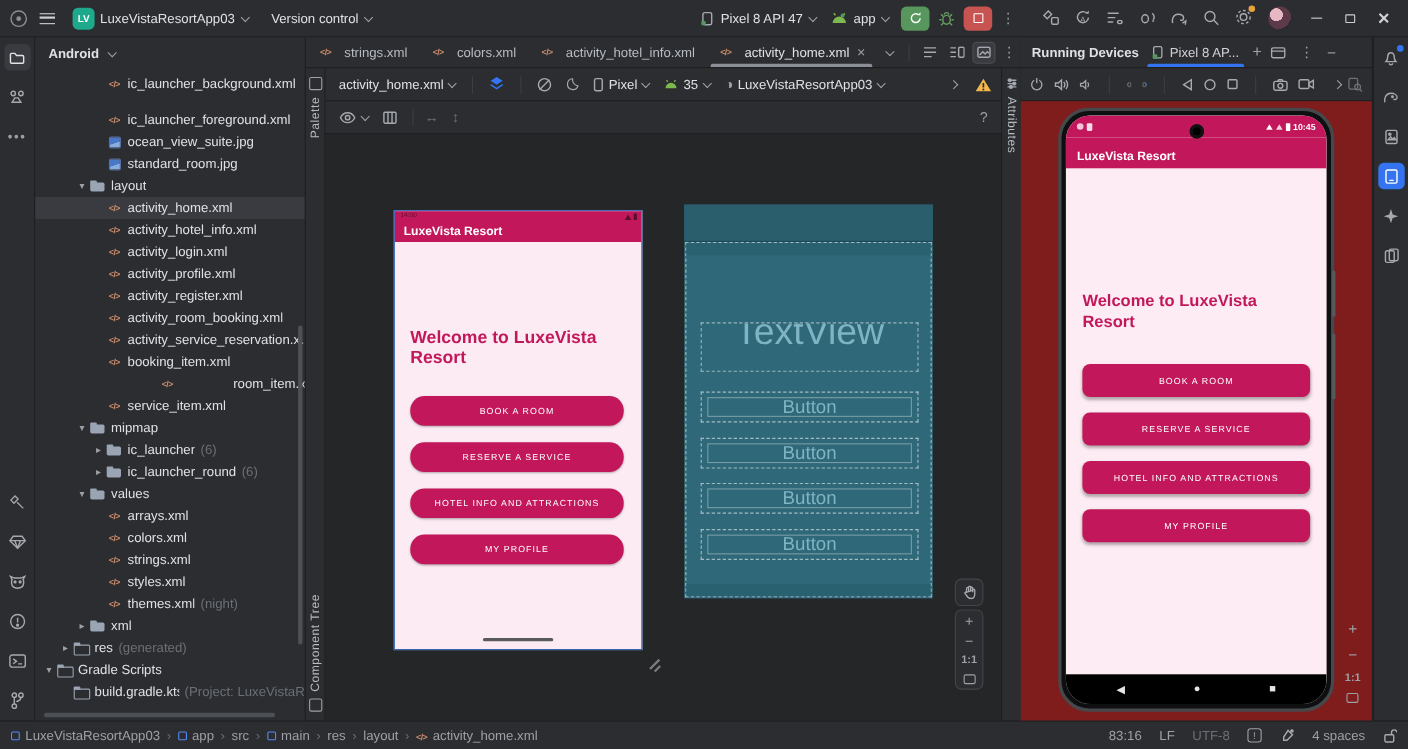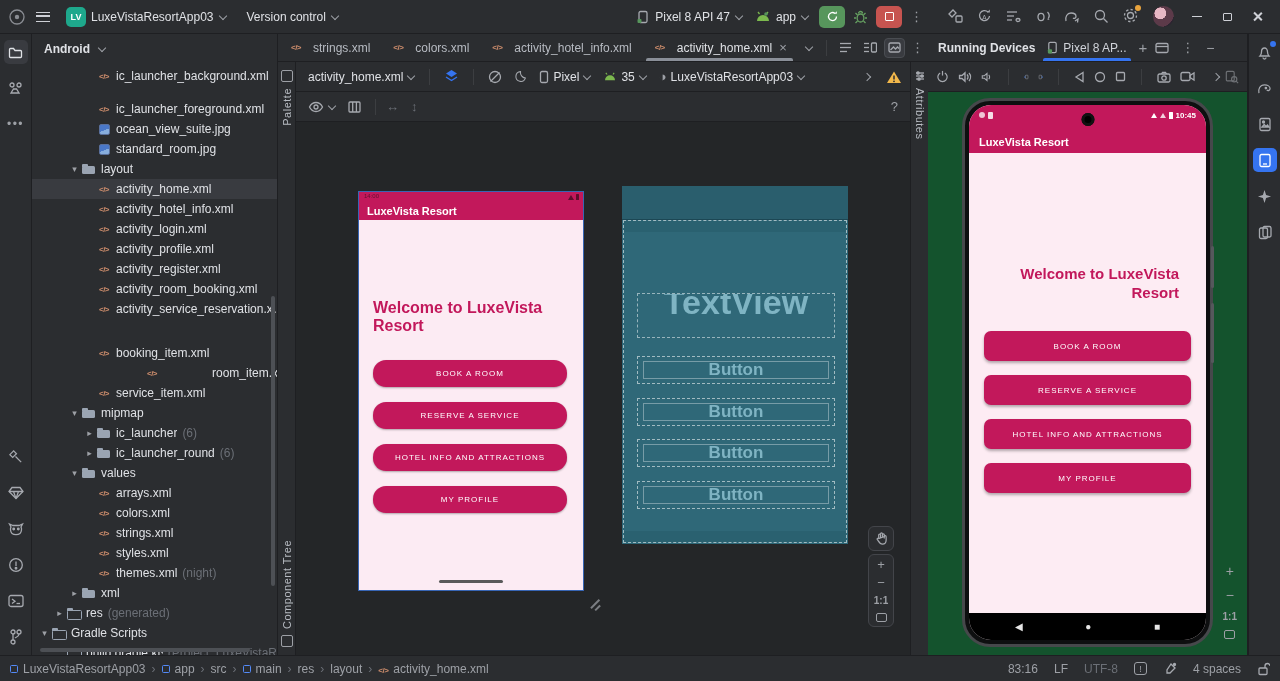--- a/index.html
+++ b/index.html
@@ -103,21 +103,21 @@
   .welcomeA { position:absolute; left:14px; top:79px; width:180px; color:#c2185b; font-weight:bold; font-size:16px; line-height:1.15; }
   .btnA { position:absolute; left:14px; right:16px; height:27px; border-radius:13px; background:#c2185b;
     color:#fff; font-size:8px; letter-spacing:1px; display:flex; align-items:center; justify-content:center;
     box-shadow:0 1px 2px rgba(0,0,0,.3); }
   .gesture { position:absolute; left:50%; transform:translateX(-50%); bottom:7px; width:64px; height:3px; background:#5a5a5a; border-radius:2px; }
   .resize-handle { position:absolute; left:293px; top:476px; width:12px; height:12px; }
   .resize-handle::before { content:""; position:absolute; right:0; bottom:6px; width:12px; height:1.5px; background:#7b7e83; transform:rotate(-45deg); }
   .resize-handle::after { content:""; position:absolute; right:0; bottom:2px; width:7px; height:1.5px; background:#7b7e83; transform:rotate(-45deg); }
 
   
-  .phoneB { position:absolute; left:326px; top:64px; width:226px; height:358px; background:#2f6878;font-weight:bold; }
+  .phoneB { position:absolute; left:326px; top:64px; width:226px; height:358px; background:#2f6878; }
   .pb-topband { position:absolute; left:0; top:0; right:0; height:34px; background:#2a5e6d; border-bottom:1px solid #1c4754; }
   .pb-content { position:absolute; left:1px; right:1px; top:34px; bottom:1px; border:1px dashed rgba(255,255,255,.55); }
   .pb-appbar { position:absolute; left:0; right:0; top:0; height:11px; background:#2a6170; }
   .pb-navband { position:absolute; left:0; right:0; bottom:0; height:11px; background:#2a6170; }
   .pb-textview { position:absolute; left:13px; right:11px; top:72px; height:45px; border:1px dashed rgba(255,255,255,.5);
     overflow:hidden; display:flex; justify-content:center; }
   .pb-textview span { font-size:34px; color:#7fb4c3; margin-top:-11px; white-space:nowrap; }
   .pb-btn { position:absolute; left:13px; right:11px; height:28px; border:1px dashed rgba(255,255,255,.55);
     display:flex; align-items:center; justify-content:center; }
   .pb-btn i { position:absolute; left:5px; right:5px; top:4px; bottom:4px; border:1px solid rgba(255,255,255,.35); }
@@ -129,21 +129,21 @@
   .zc-item { font-size:13px; line-height:12px; }
   .zc-fit { width:11px; height:9px; border:1.3px solid #9da0a6; border-radius:2px; position:relative; }
 
   
   .rdpanel { width:320px; background:#2b2d30; border-right:1px solid #1e1f22; display:flex; flex-direction:column; flex:none; }
   .rd-head { height:28px; display:flex; align-items:center; padding:0 10px; gap:8px; border-bottom:1px solid #1e1f22; flex:none; }
   .rd-title { font-weight:bold; }
   .rd-tab { display:flex; align-items:center; gap:5px; height:100%; position:relative; padding:0 4px; color:#cfd2d8; }
   .rd-tab::after { content:""; position:absolute; left:0; right:0; bottom:0; height:3px; background:#3574f0; border-radius:2px 2px 0 0; }
   .rd-toolbar { height:30px; display:flex; align-items:center; padding:0 8px; gap:9px; border-bottom:1px solid #1e1f22; flex:none; }
-  .rd-area { flex:1; position:relative; background:#14532d; min-height:0;text-align:right; }
+  .rd-area { flex:1; position:relative; background:#7f1d1d; min-height:0; }
   .bezel { position:absolute; left:34px; top:6px; width:251px; height:549px; background:#0e0f10;
     border:3px solid #46484b; border-radius:28px; }
   .screen { position:absolute; left:4px; top:4px; right:4px; bottom:4px; border-radius:22px; overflow:hidden;
     display:flex; flex-direction:column; background:#fdecf3; }
   .emu-status { height:20px; background:#c2185b; display:flex; align-items:center; padding:0 10px; gap:3px; position:relative; flex:none; }
   .emu-time { color:#fff; font-size:8px; font-weight:bold; }
   .camera-dot { position:absolute; left:50%; transform:translateX(-50%); top:8px; width:13px; height:13px;
     border-radius:50%; background:#000; z-index:5; box-shadow:inset 0 0 0 3px #111, inset 0 0 2px #333; }
   .tri-w { width:0; height:0; border-left:3.5px solid transparent; border-right:3.5px solid transparent; border-bottom:5.5px solid #fff; }
   .batt-w { width:4px; height:7px; background:#fff; border-radius:0.5px; }
@@ -401,21 +401,21 @@
           <div class="trow" style="padding-left: 51px;">
             <span class="tarrow"></span>
             <span class="tic xml"></span>
             <span class="tlabel">activity_room_booking.xml</span>
           </div>
           <div class="trow" style="padding-left: 51px;">
             <span class="tarrow"></span>
             <span class="tic xml"></span>
             <span class="tlabel">activity_service_reservation.x…</span>
           </div>
-          <div class="trow" style="padding-left: 51px; margin-top: 24px;">
+          <div class="trow" style="padding-left: 51px;">
             <span class="tarrow"></span>
             <span class="tic xml"></span>
             <span class="tlabel">booking_item.xml</span>
           </div>
           <div class="trow" style="padding-left: 51px; gap: 48px;">
             <span class="tarrow"></span>
             <span class="tic xml"></span>
             <span class="tlabel">room_item.xml</span>
           </div>
           <div class="trow" style="padding-left: 51px;">

